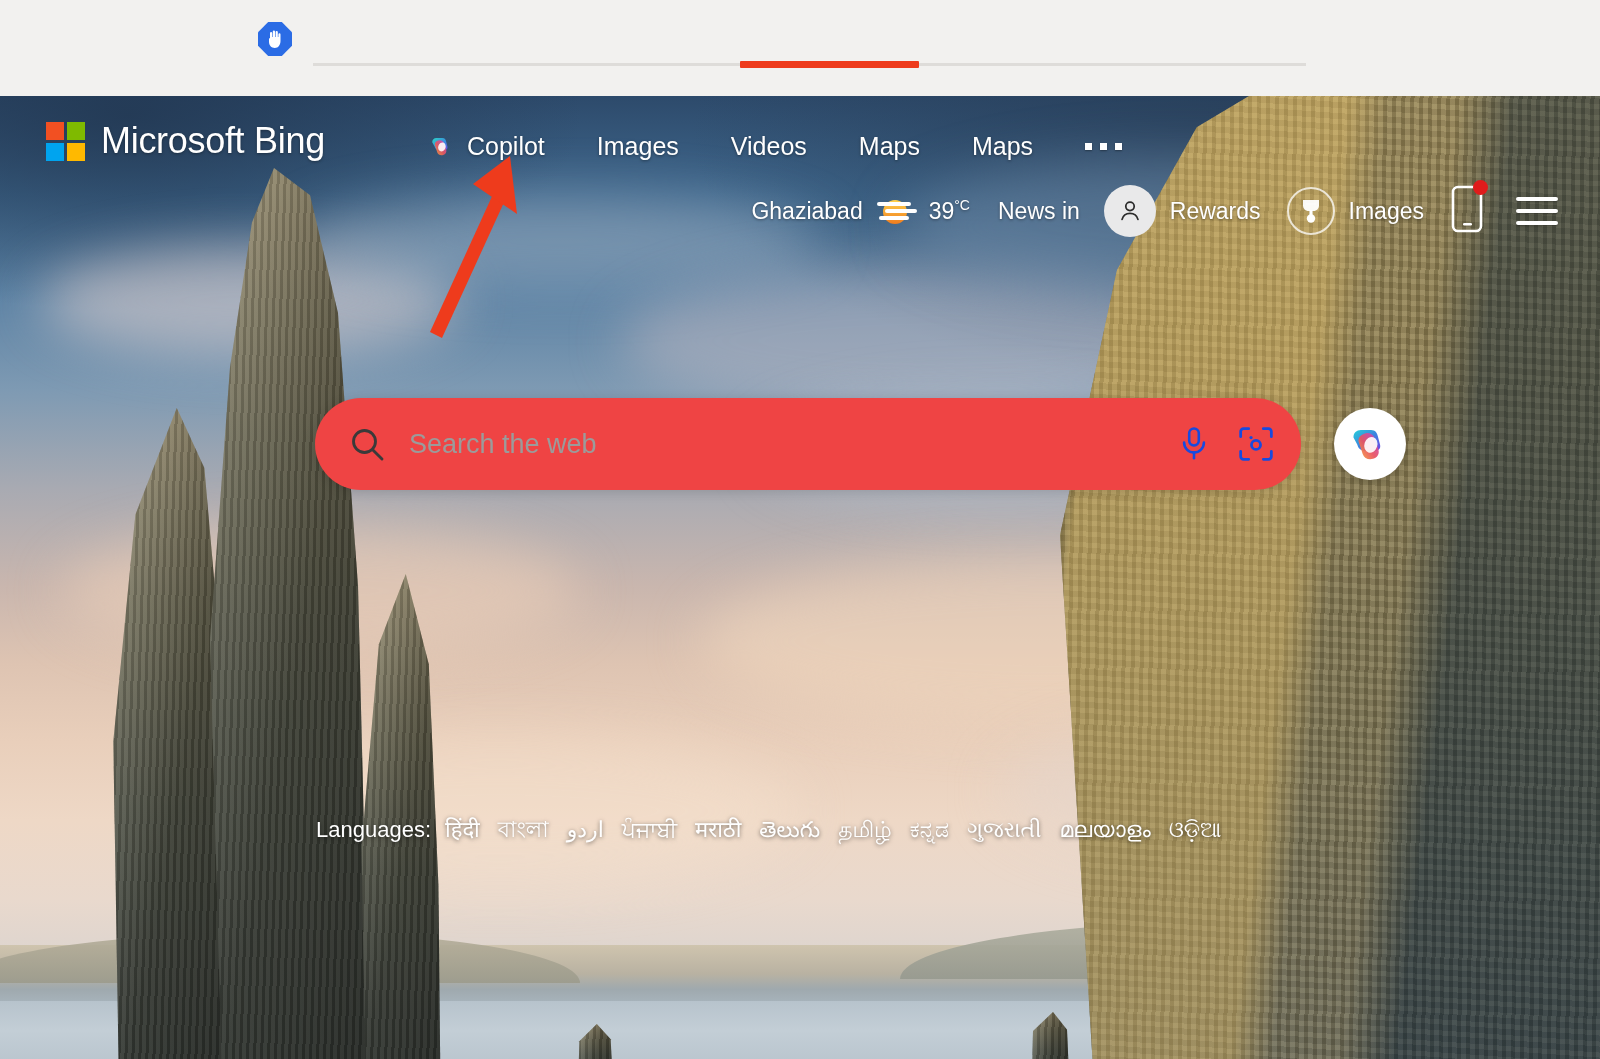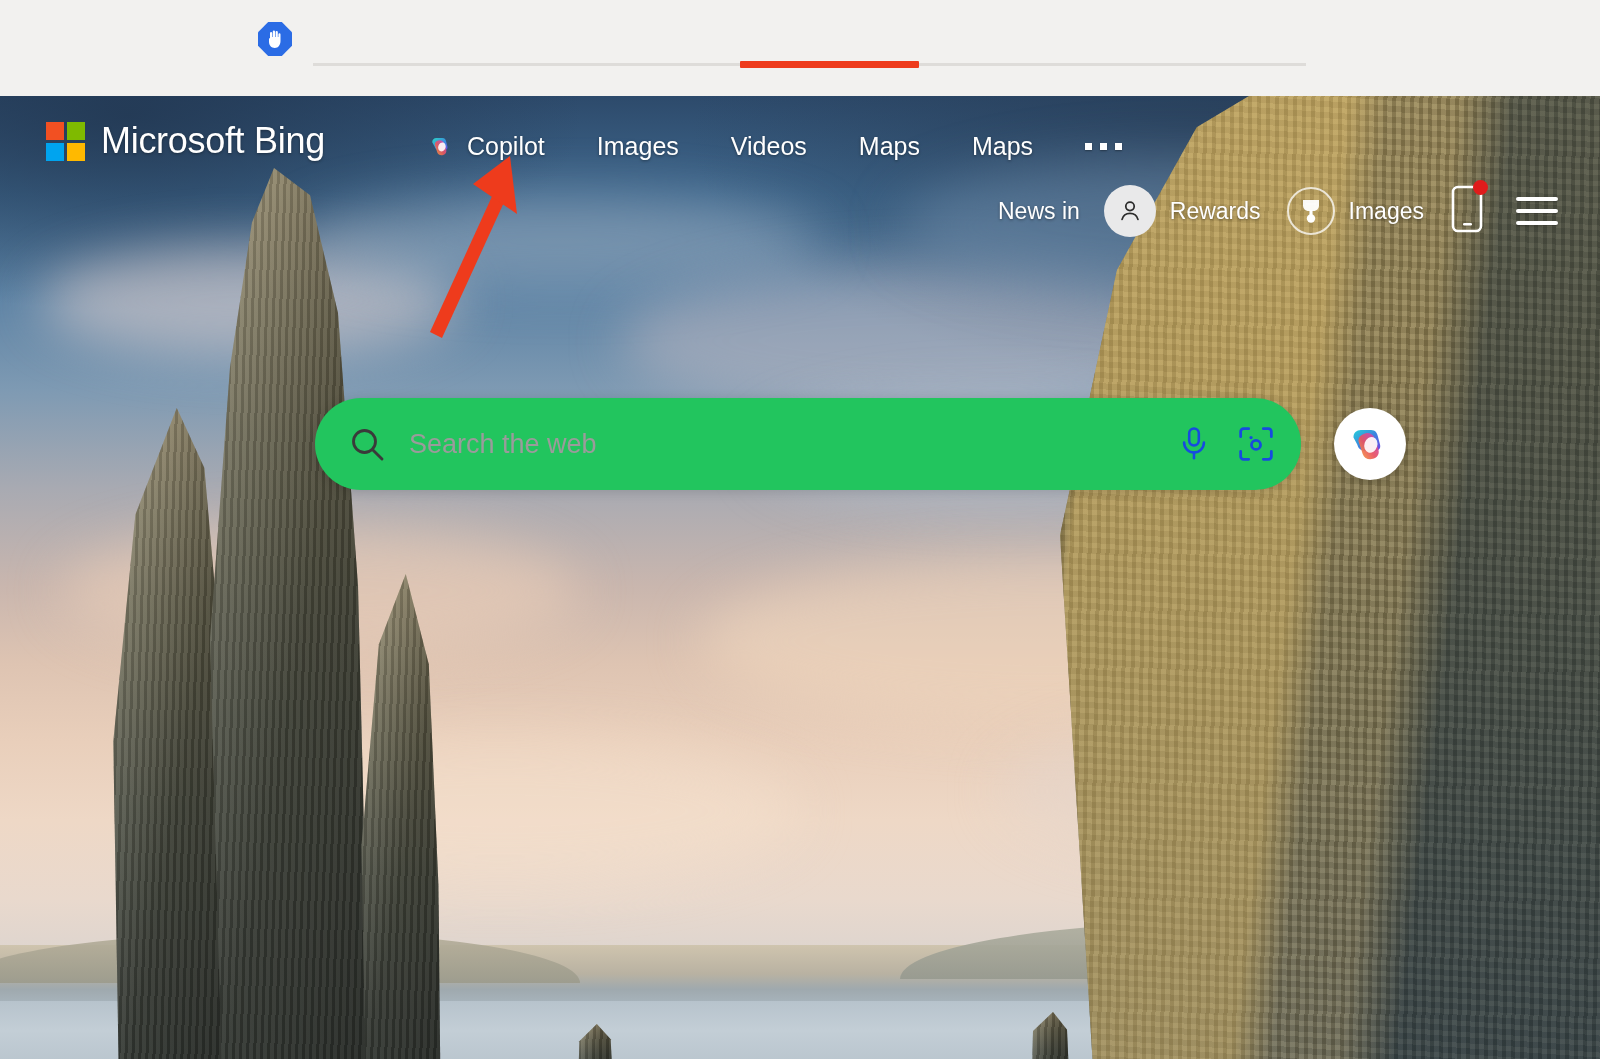--- a/index.html
+++ b/index.html
@@ -251,21 +251,21 @@
   }
 
   
   #search-zone {
     position: absolute; left: 0; top: 302px; width: 1600px;
   }
   #search-row { position: relative; height: 92px; }
   #search-box {
     position: absolute; left: 315px; top: 0;
     width: 986px; height: 92px;
-    background: #22c55e; border-radius: 46px;
+    background: #ef4444; border-radius: 46px;
     display: flex; align-items: center;
     box-shadow: 0 2px 12px rgba(0,0,0,0.14);
   }
   #search-glass { margin-left: 32px; color: #3a3a3a; flex: none; }
   #search-input {
     flex: 1 1 auto; border: none; outline: none; background: transparent;
     font-family: "Liberation Sans", sans-serif;
     font-size: 27px; color: #2b2b2b; margin-left: 22px;
   }
   #search-input::placeholder { color: #9b9b9b; }
@@ -398,20 +398,36 @@
       </div>
       <div id="more-dots">
         <i></i>
           <i></i>
           <i></i>
       </div>
     </div>
 
     <div id="header-right">
 
+      <div class="hr-item">
+        <span>Ghaziabad</span>
+        <svg width="46" height="36" viewBox="0 0 46 36">
+          <defs>
+            <linearGradient id="sunG" x1="0" y1="0" x2="0" y2="1">
+              <stop offset="0%" stop-color="#ffd34d"></stop>
+                <stop offset="100%" stop-color="#f07c1e"></stop>
+            </linearGradient>
+          </defs>
+          <circle cx="22" cy="19" r="12" fill="url(#sunG)"></circle>
+          <rect x="4" y="9" width="34" height="4" rx="2" fill="#fff"></rect>
+          <rect x="12" y="16" width="32" height="4" rx="2" fill="#fff"></rect>
+          <rect x="6" y="23" width="30" height="4" rx="2" fill="#fff"></rect>
+        </svg>
+        <span id="weather-temp"><span>39</span><sup>°C</sup></span>
+      </div>
 
       <div class="hr-item">
         <span>News in</span>
       </div>
       <div id="avatar-circle">
         <svg width="28" height="28" viewBox="0 0 24 24" fill="none" stroke="#2b2b2b" stroke-width="1.5">
           <circle cx="12" cy="8" r="3.6"></circle>
           <path d="M5.2 19.2c.9-3.5 3.6-5.2 6.8-5.2s5.9 1.7 6.8 5.2" stroke-linecap="round"></path>
         </svg>
       </div>
@@ -491,15 +507,29 @@
                 <stop offset="100%" stop-color="#bb4ad8"></stop>
             </linearGradient>
           </defs>
           <path d="M4.5 11.5c0-3.2 2.1-5.2 5.2-5.2h7c3 0 4.2 2 4.7 4.1l1.6 6.2c.6 2.5-.9 4.2-3.2 4.2h-7.2c-3.1 0-4.8-1.7-5.4-4.2z" fill="url(#fabA)"></path>
           <path d="M12 8.8c3.1-1.2 6.2.4 7.2 3.1l2.6 7.7c1 3.1-.6 5.7-3.7 6.7s-6.2-.4-7.2-3.4L8.3 15c-1-2.9.6-5 3.7-6.2z" fill="url(#fabB)" opacity=".93"></path>
           <ellipse cx="16.6" cy="16.6" rx="4.5" ry="5.6" fill="#fff" opacity=".9" transform="rotate(18 16.6 16.6)"></ellipse>
         </svg>
       </div>
     </div>
 
+    <div id="languages-row">
+      <span id="languages-label">Languages:</span>
+      <span class="lang-link">हिंदी</span>
+      <span class="lang-link">বাংলা</span>
+      <span class="lang-link">اردو</span>
+      <span class="lang-link">ਪੰਜਾਬੀ</span>
+      <span class="lang-link">मराठी</span>
+      <span class="lang-link">తెలుగు</span>
+      <span class="lang-link">தமிழ்</span>
+      <span class="lang-link">ಕನ್ನಡ</span>
+      <span class="lang-link">ગુજરાતી</span>
+      <span class="lang-link">മലയാളം</span>
+      <span class="lang-link">ଓଡ଼ିଆ</span>
+    </div>
   </div>
 
 </div>
 
 </body></html>

